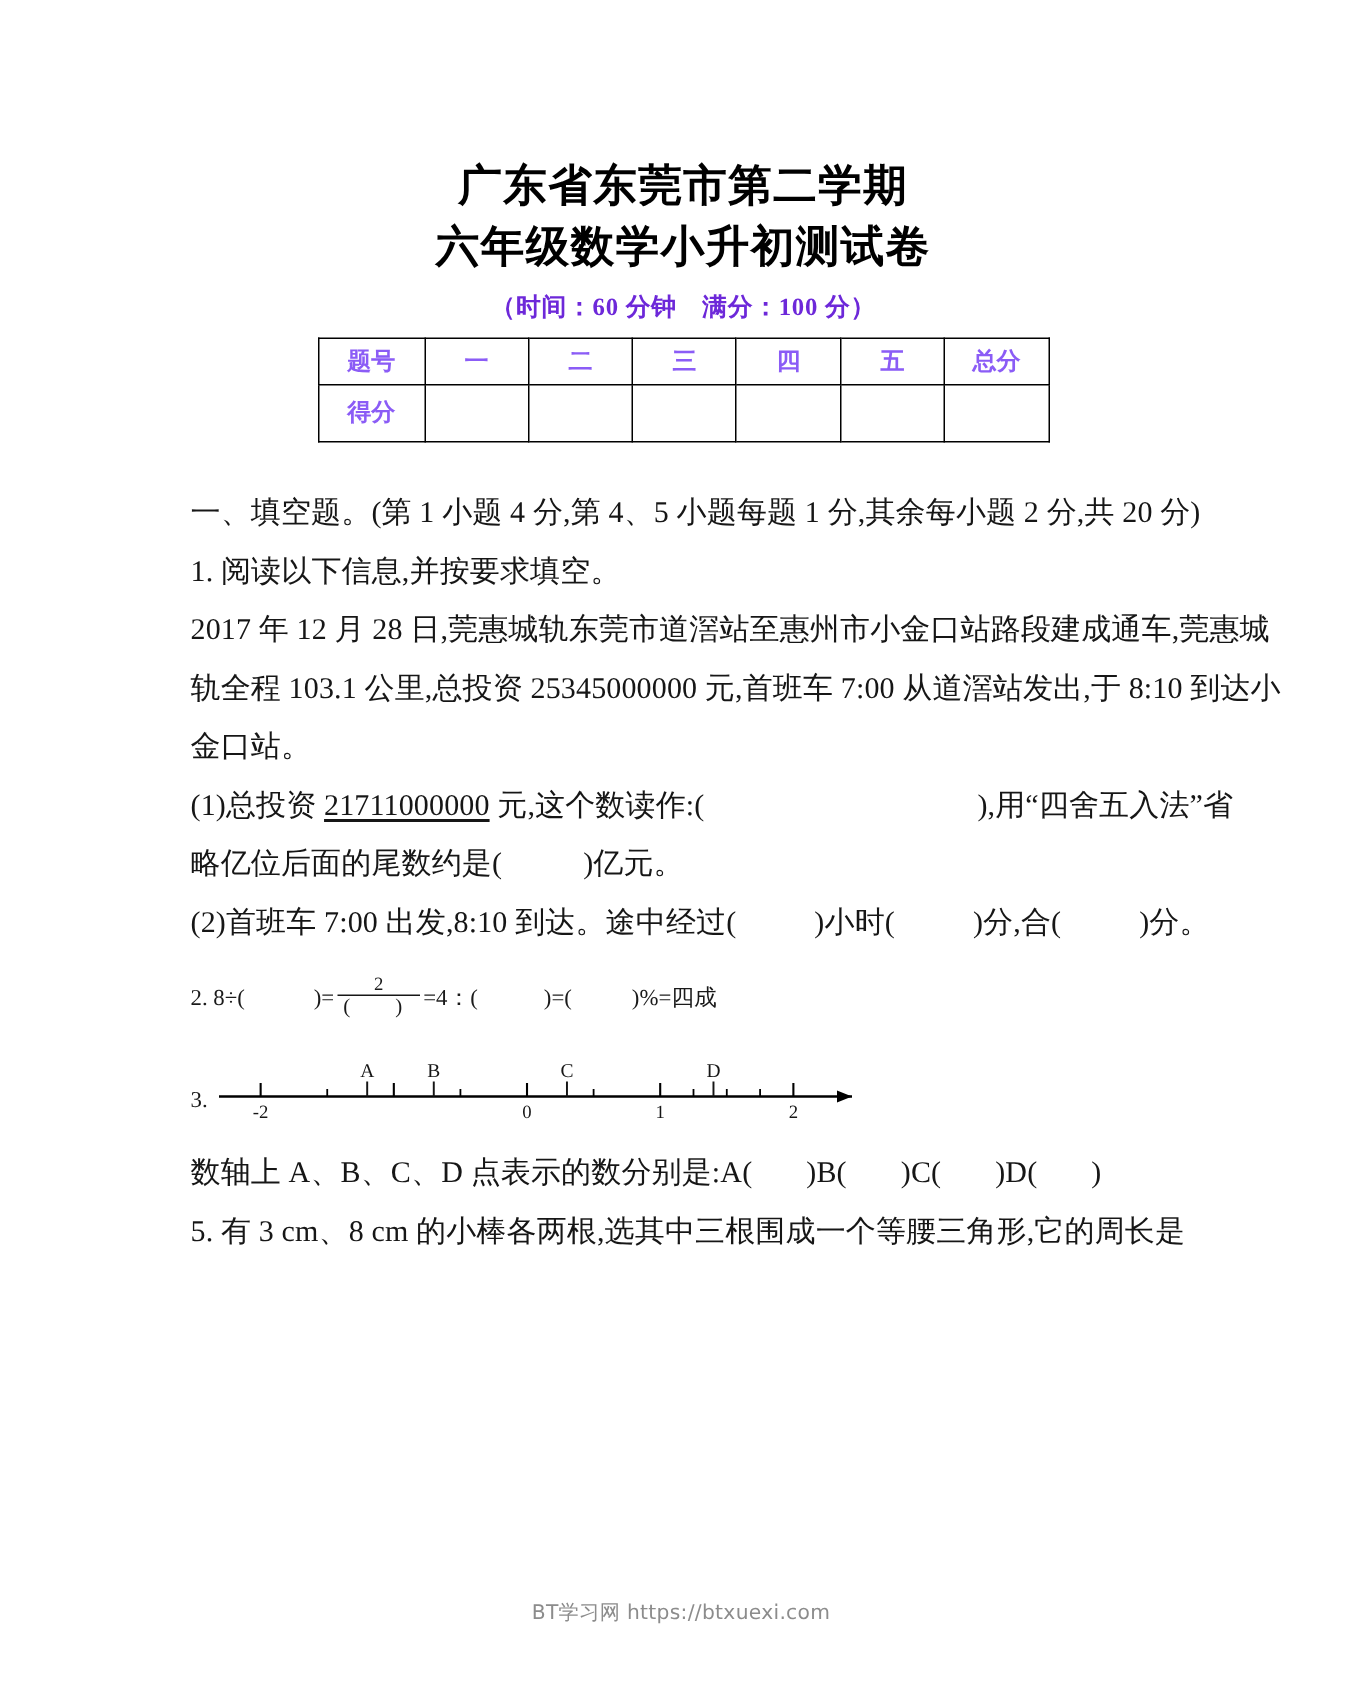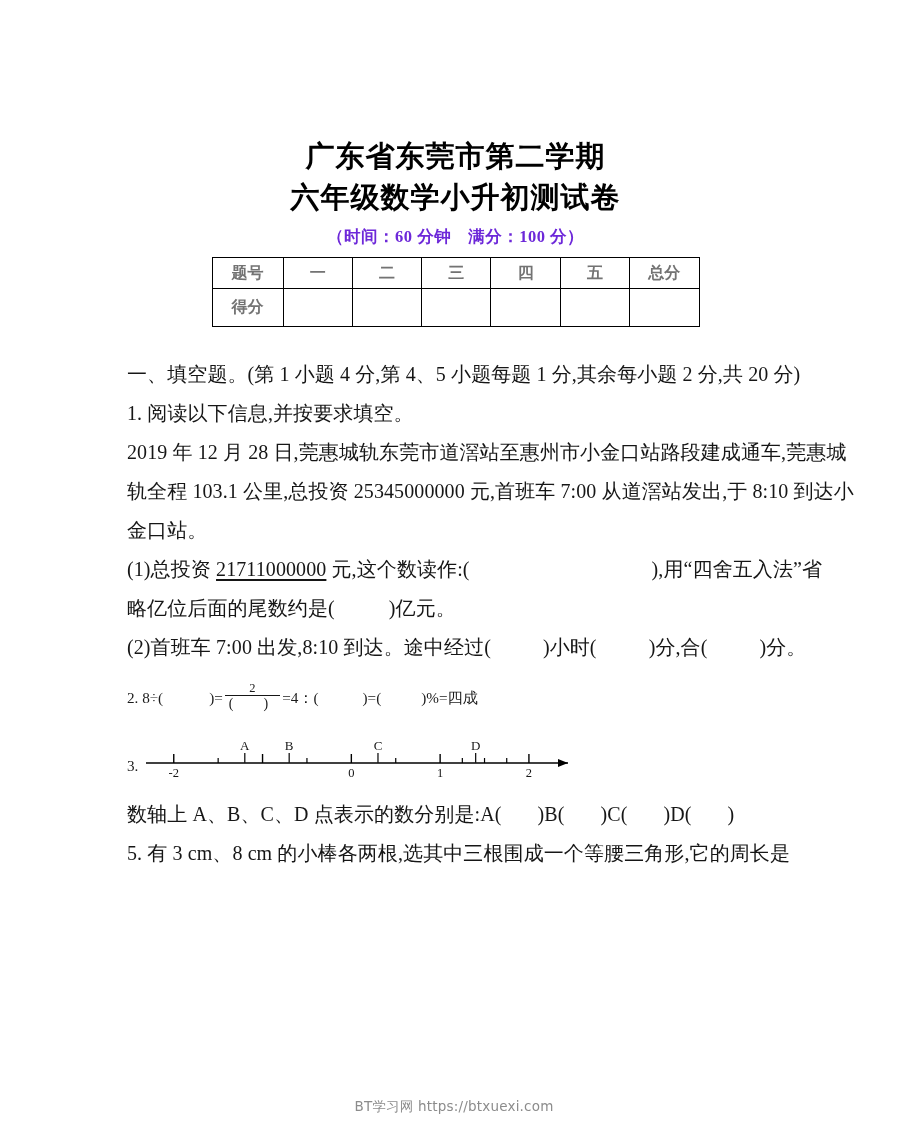--- a/index.html
+++ b/index.html
@@ -14,21 +14,20 @@
     position: relative;
     font-family: "Liberation Serif", "DejaVu Serif", serif;
     color: #1a1a1a;
     overflow: hidden;
   }
 
   .page {
     position: absolute;
     inset: 0;
     padding: 0;
-    margin-top: 32px;
   }
 
   
   .title-block {
     text-align: center;
     padding-top: 104px;
   }
   .doc-title-line {
     font-family: "Liberation Serif", "DejaVu Serif", serif;
     font-weight: bold;
@@ -58,21 +57,21 @@
     table-layout: fixed;
   }
   table.score-table td {
     border: 1.4px solid #000;
     height: 31px;
     text-align: center;
     vertical-align: middle;
     font-size: 16px;
     font-weight: bold;
     font-family: "Liberation Serif", "DejaVu Serif", serif;
-    color: #737373;
+    color: #8b5cf6;
   }
   table.score-table td.head-cell { width: 71px; }
   table.score-table tr.row-defen td { height: 38px; }
 
   
   .content {
     padding: 0 118px 0 127px;
   }
   .para {
     font-size: 20px;
@@ -184,21 +183,21 @@
       </tbody>
     </table>
   </div>
 
   <div class="content">
 
     <div class="para section-head">一、填空题。(第 1 小题 4 分,第 4、5 小题每题 1 分,其余每小题 2 分,共 20 分)</div>
 
     <div class="para">1. 阅读以下信息,并按要求填空。</div>
 
-    <div class="para">2019 年 12 月 28 日,莞惠城轨东莞市道滘站至惠州市小金口站路段建成通车,莞惠城</div>
+    <div class="para">2017 年 12 月 28 日,莞惠城轨东莞市道滘站至惠州市小金口站路段建成通车,莞惠城</div>
 
     <div class="para">轨全程 103.1 公里,总投资 25345000000 元,首班车 7:00 从道滘站发出,于 8:10 到达小</div>
 
     <div class="para">金口站。</div>
 
     <div class="para">
       <span>(1)总投资 </span><span class="u-num">21711000000</span><span> 元,这个数读作:(</span><span class="blank" style="width:182px"></span><span>),用“四舍五入法”省</span>
     </div>
 
     <div class="para">

